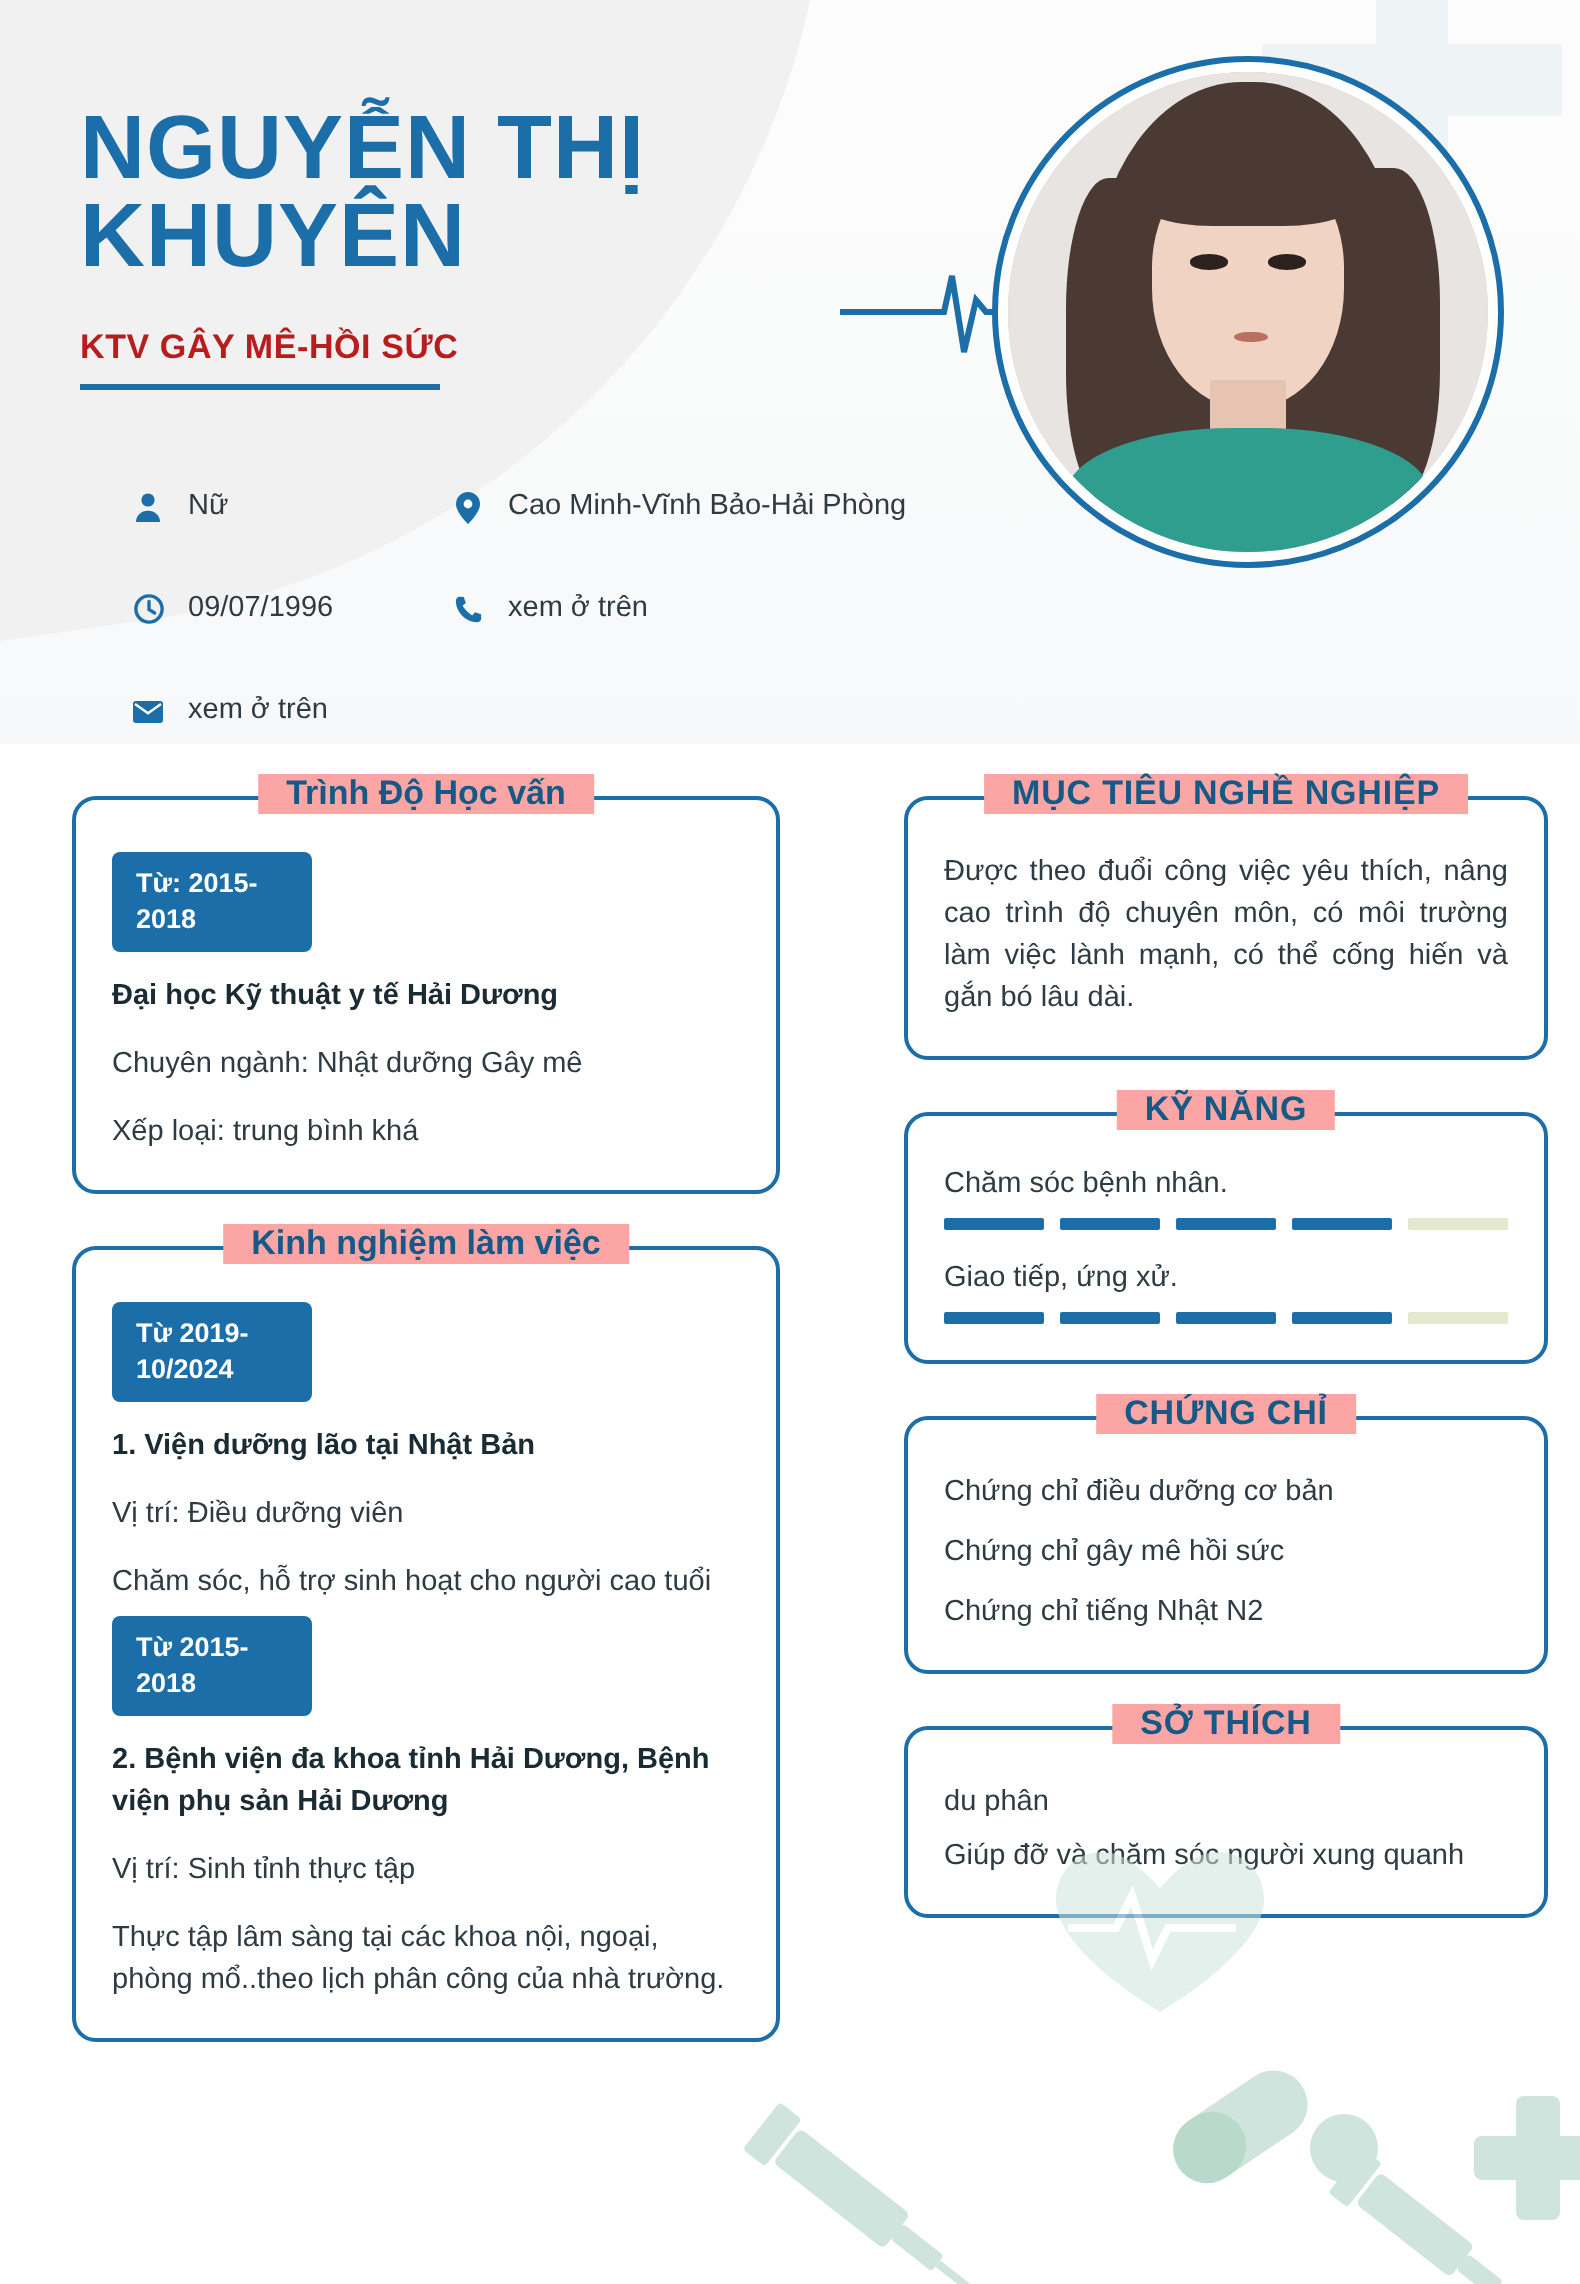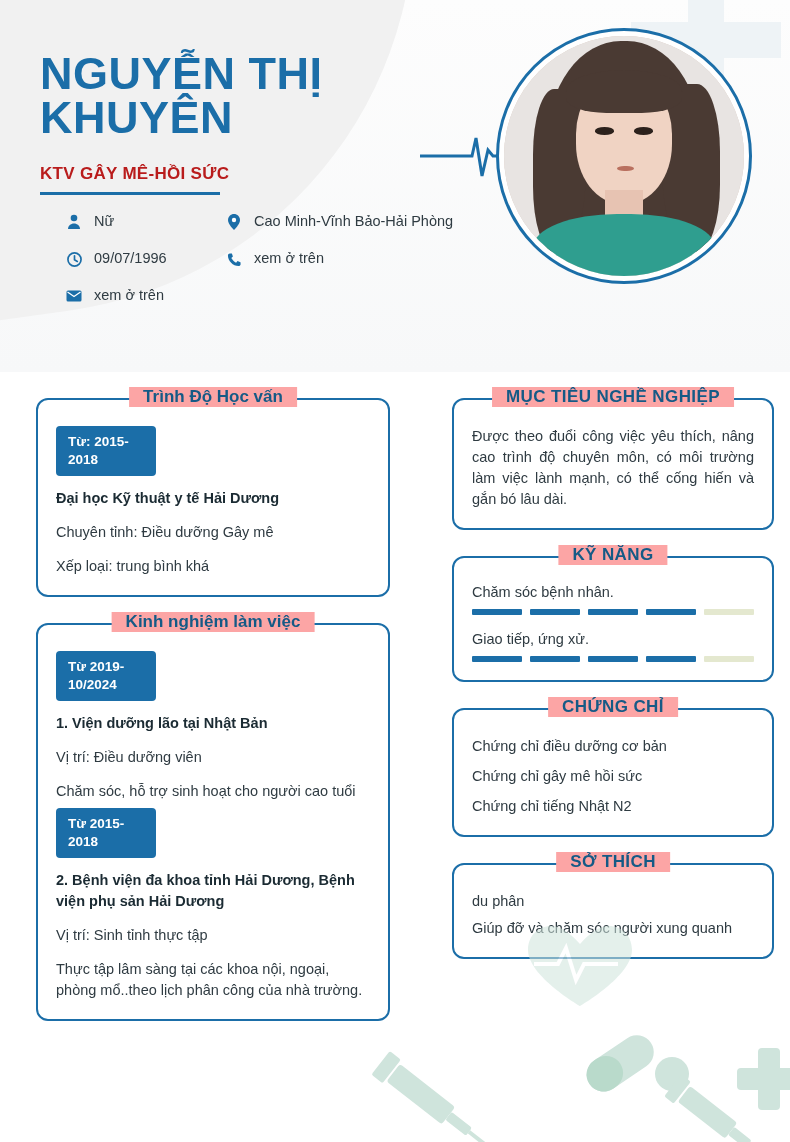--- a/index.html
+++ b/index.html
@@ -124,21 +124,21 @@
   .contact {
     position: absolute;
     left: 64px; top: 212px;
     width: 420px;
     color: #2f3b42;
     font-size: 14.5px;
   }
   .ct-col { position: absolute; }
   .ct-left { left: 0; top: 0; width: 150px; }
   .ct-right { left: 160px; top: 0; width: 270px; }
-  .ct-item { display: flex; align-items: flex-end; margin-bottom: 18px; }
+  .ct-item { display: flex; align-items: center; margin-bottom: 18px; margin-top: 32px; }
   .ct-icon {
     width: 20px; min-width: 20px; height: 18px;
     margin-right: 10px; color: #1b6ea8;
     display: flex; align-items: center; justify-content: center;
   }
   .ct-icon svg { display: block; }
   .ct-text { line-height: 19px; }
 
   
   .col-left {
@@ -306,21 +306,21 @@
       </div>
     </div>
   </div>
 
   <div class="col-left">
 
     <section class="card">
       <div class="title">Trình Độ Học vấn</div>
       <div class="tag narrow">Từ: 2015-2018</div>
       <div class="line b">Đại học Kỹ thuật y tế Hải Dương</div>
-      <div class="line">Chuyên tỉnh: Điều dưỡng Gây mê</div>
+      <div class="line">Chuyên ngành: Nhật dưỡng Gây mê</div>
       <div class="line">Xếp loại: trung bình khá</div>
     </section>
 
     <section class="card">
       <div class="title">Kinh nghiệm làm việc</div>
 
       <div>
         <div class="tag narrow">Từ 2019-10/2024</div>
         <div class="line b">1. Viện dưỡng lão tại Nhật Bản</div>
         <div class="line">Vị trí: Điều dưỡng viên</div>

